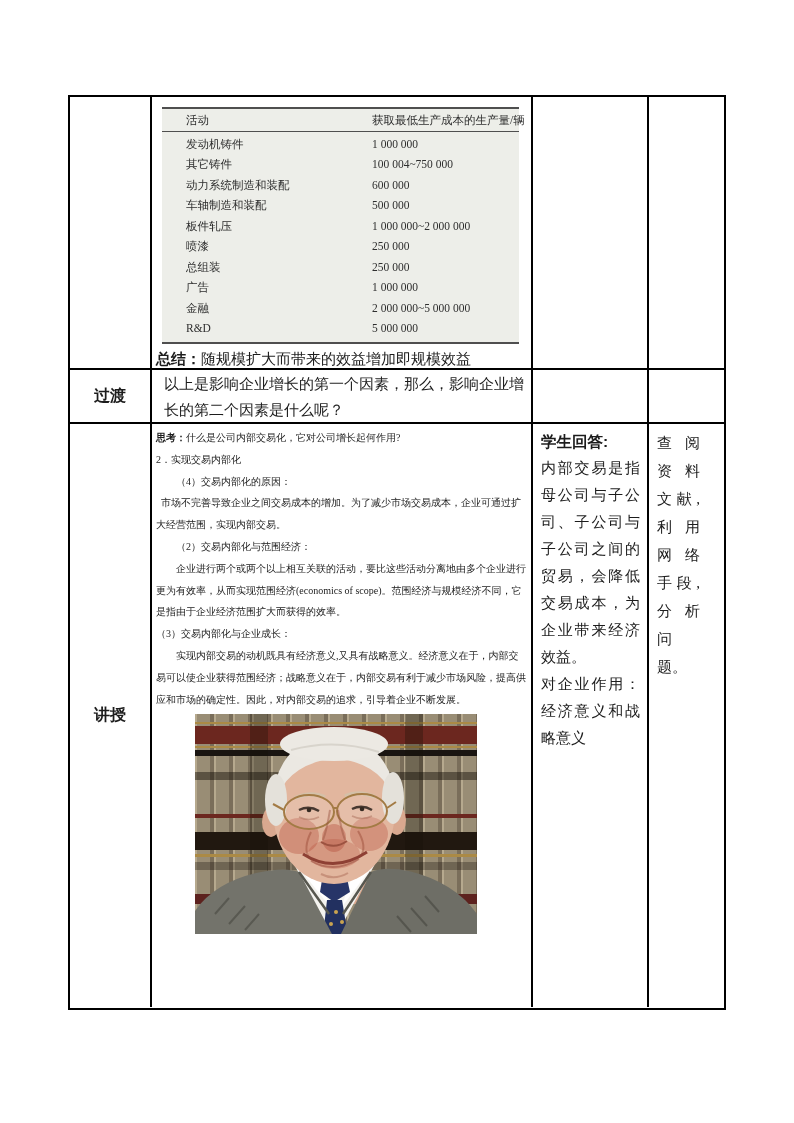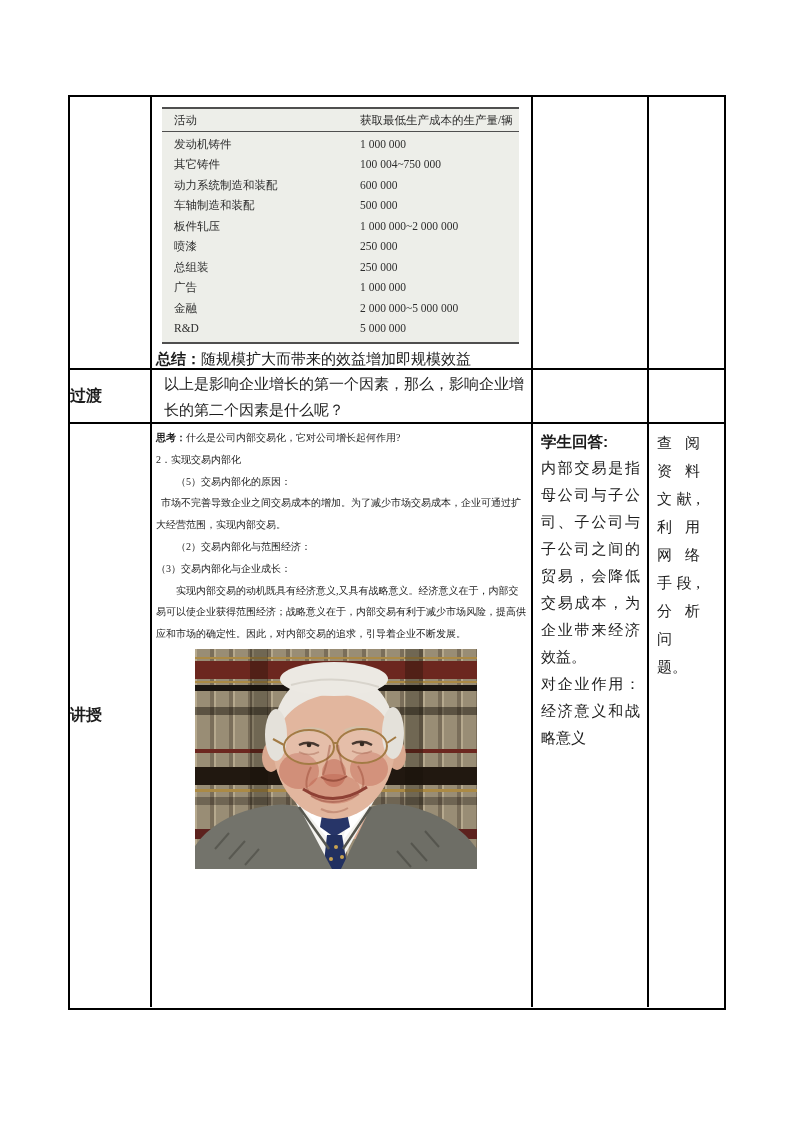--- a/index.html
+++ b/index.html
@@ -5,31 +5,31 @@
   html,body{margin:0;padding:0;background:#ffffff;}
   .page{position:relative;width:794px;height:1123px;background:#ffffff;overflow:hidden;
         font-family:"Liberation Serif","DejaVu Serif",serif;color:#1c1c1c;}
   .lesson-table{position:absolute;left:68px;top:95px;width:658px;height:915px;
         border:2px solid #000;display:grid;box-sizing:border-box;
         grid-template-columns:80px 381px 116px 77px;
         grid-template-rows:271px 54px 585px;}
   .cell{box-sizing:border-box;border-left:2px solid #000;border-top:2px solid #000;overflow:hidden;}
   .cell.c1{border-left:none}
   .cell.r1{border-top:none}
-  .stage{display:flex;align-items:center;justify-content:flex-start;
+  .stage{display:flex;align-items:center;justify-content:center;
         font-family:"Liberation Sans","DejaVu Sans",sans-serif;font-weight:bold;font-size:16px;}
   .blabel{font-family:"Liberation Sans","DejaVu Sans",sans-serif;font-weight:bold;}
   
   .mini-table{margin:10px 0 0 10px;width:357px;background:#edeee9;
         font-size:11.5px;line-height:15px;color:#2e2e2e;}
   .mt-header{display:flex;border-top:2px solid #4f4f4f;border-bottom:1px solid #4f4f4f;
         padding:4px 0 3px 12px;}
   .mt-body{border-bottom:2px solid #4f4f4f;padding:2px 0 3px 0;}
   .mt-row{display:flex;padding:2.75px 0 2.75px 12px;}
-  .act{flex:none;width:186px;}
+  .act{flex:none;width:186px;margin-left:12px;}
   .vol{white-space:nowrap;text-align:center;}
   .summary{margin:5px 0 0 4px;font-size:15px;line-height:20px;}
   
   .trans{margin:1px 4px 0 12px;font-size:15px;line-height:26px;}
   
   .content{padding:3px 4px 0 4px;}
   .para{margin:0;font-size:10px;line-height:21.8px;}
   .ind-0{text-indent:0;}
   .ind-1{text-indent:0.5em;}
   .ind-2{text-indent:2em;}
@@ -116,23 +116,24 @@
 
     <div class="cell c1 r3 stage">
         <span>讲授</span>
       </div>
     <div class="cell c2 r3">
       <div class="content">
         <p class="para ind-0"><b class="blabel">思考：</b><span>什么是公司内部交易化，它对公司增长起何作用?</span></p>
         <div>
 
         <p class="para ind-0">2．实现交易内部化</p>
-            <p class="para ind-2">（5）交易内部化的原因：</p>
+            <p class="para ind-2">（4）交易内部化的原因：</p>
             <p class="para ind-1">市场不完善导致企业之间交易成本的增加。为了减少市场交易成本，企业可通过扩大经营范围，实现内部交易。</p>
             <p class="para ind-2">（2）交易内部化与范围经济：</p>
+            <p class="para ind-2">企业进行两个或两个以上相互关联的活动，要比这些活动分离地由多个企业进行更为有效率，从而实现范围经济(economics of scope)。范围经济与规模经济不同，它是指由于企业经济范围扩大而获得的效率。</p>
             <p class="para ind-0">（3）交易内部化与企业成长：</p>
             <p class="para ind-2">实现内部交易的动机既具有经济意义,又具有战略意义。经济意义在于，内部交易可以使企业获得范围经济；战略意义在于，内部交易有利于减少市场风险，提高供应和市场的确定性。因此，对内部交易的追求，引导着企业不断发展。</p>
           </div>
 
         <div class="portrait">
           <svg viewBox="0 0 282 220" preserveAspectRatio="none">
             <defs>
               <pattern id="books" width="19" height="220" patternUnits="userSpaceOnUse">
                 <rect width="19" height="220" fill="#b3a68a"></rect>
                 <rect x="15" width="4" height="220" fill="#8d8169"></rect>

